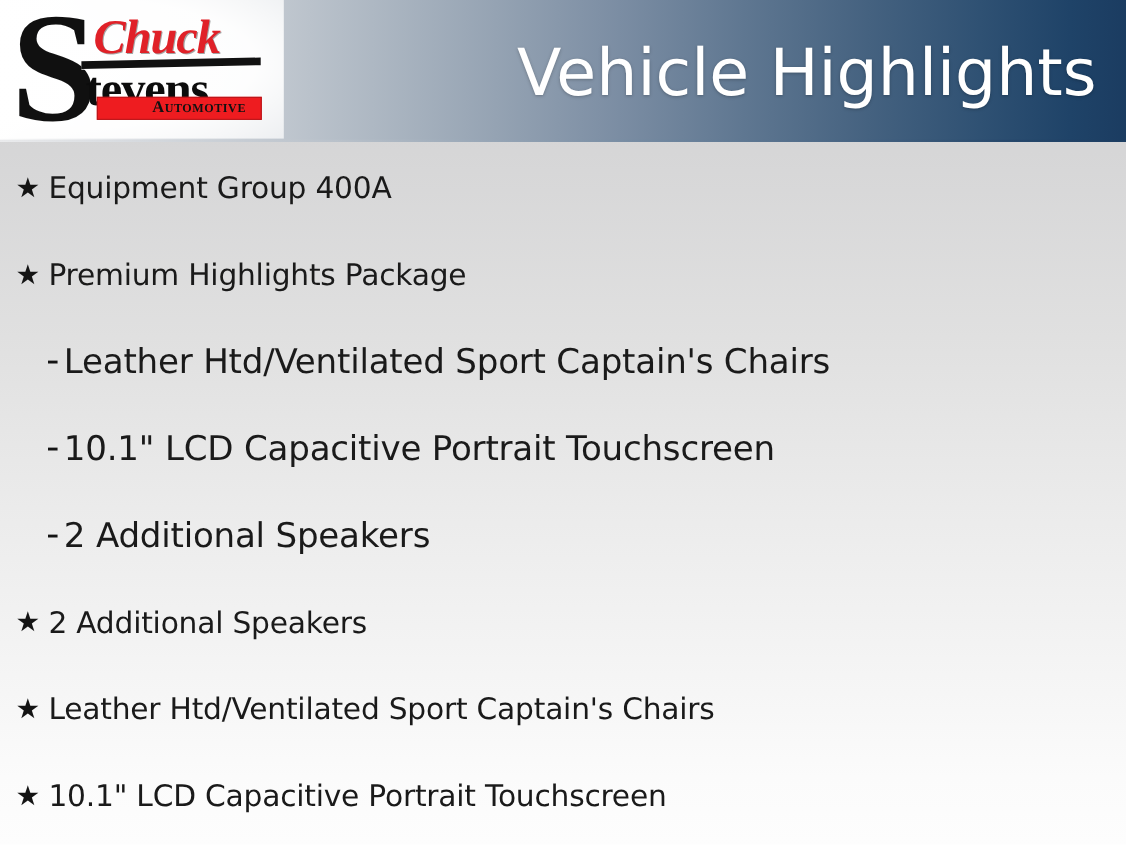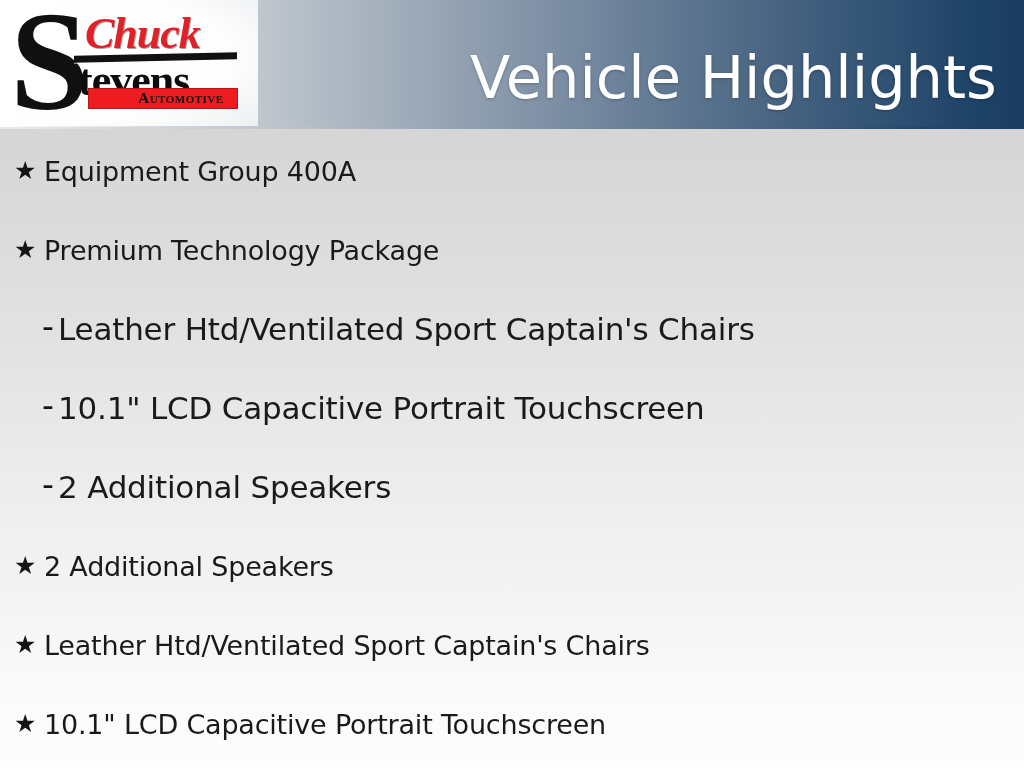--- a/index.html
+++ b/index.html
@@ -150,21 +150,21 @@
     font-weight:700;
     font-variant:small-caps;
     color:#111;
     letter-spacing:0.5px;
   }
 
   
   .header-title {
     position:absolute;
     left:470px;
-    top:38px;
+    top:26px;
     width:530px;
     height:80px;
     line-height:80px;
     font-family:"DejaVu Sans", sans-serif;
     font-size:59px;
     font-weight:400;
     color:#ffffff;
     letter-spacing:0px;
     white-space:nowrap;
     text-shadow:0 1px 3px rgba(0,0,0,0.25);
@@ -249,21 +249,21 @@
     <div class="header-bottom-line"></div>
   </div>
 
   <div class="highlights" id="highlights-list">
       <div class="hl-row level-0" style="top: 22px;">
         <span class="hl-marker">★</span>
         <span class="hl-label">Equipment Group 400A</span>
       </div>
       <div class="hl-row level-0" style="top: 101px;">
         <span class="hl-marker">★</span>
-        <span class="hl-label">Premium Technology Package</span>
+        <span class="hl-label">Premium Highlights Package</span>
       </div>
       <div class="hl-row level-1" style="top: 180px;">
         <span class="hl-marker">-</span>
         <span class="hl-label">Leather Htd/Ventilated Sport Captain's Chairs</span>
       </div>
       <div class="hl-row level-1" style="top: 259px;">
         <span class="hl-marker">-</span>
         <span class="hl-label">10.1" LCD Capacitive Portrait Touchscreen</span>
       </div>
       <div class="hl-row level-1" style="top: 338px;">

